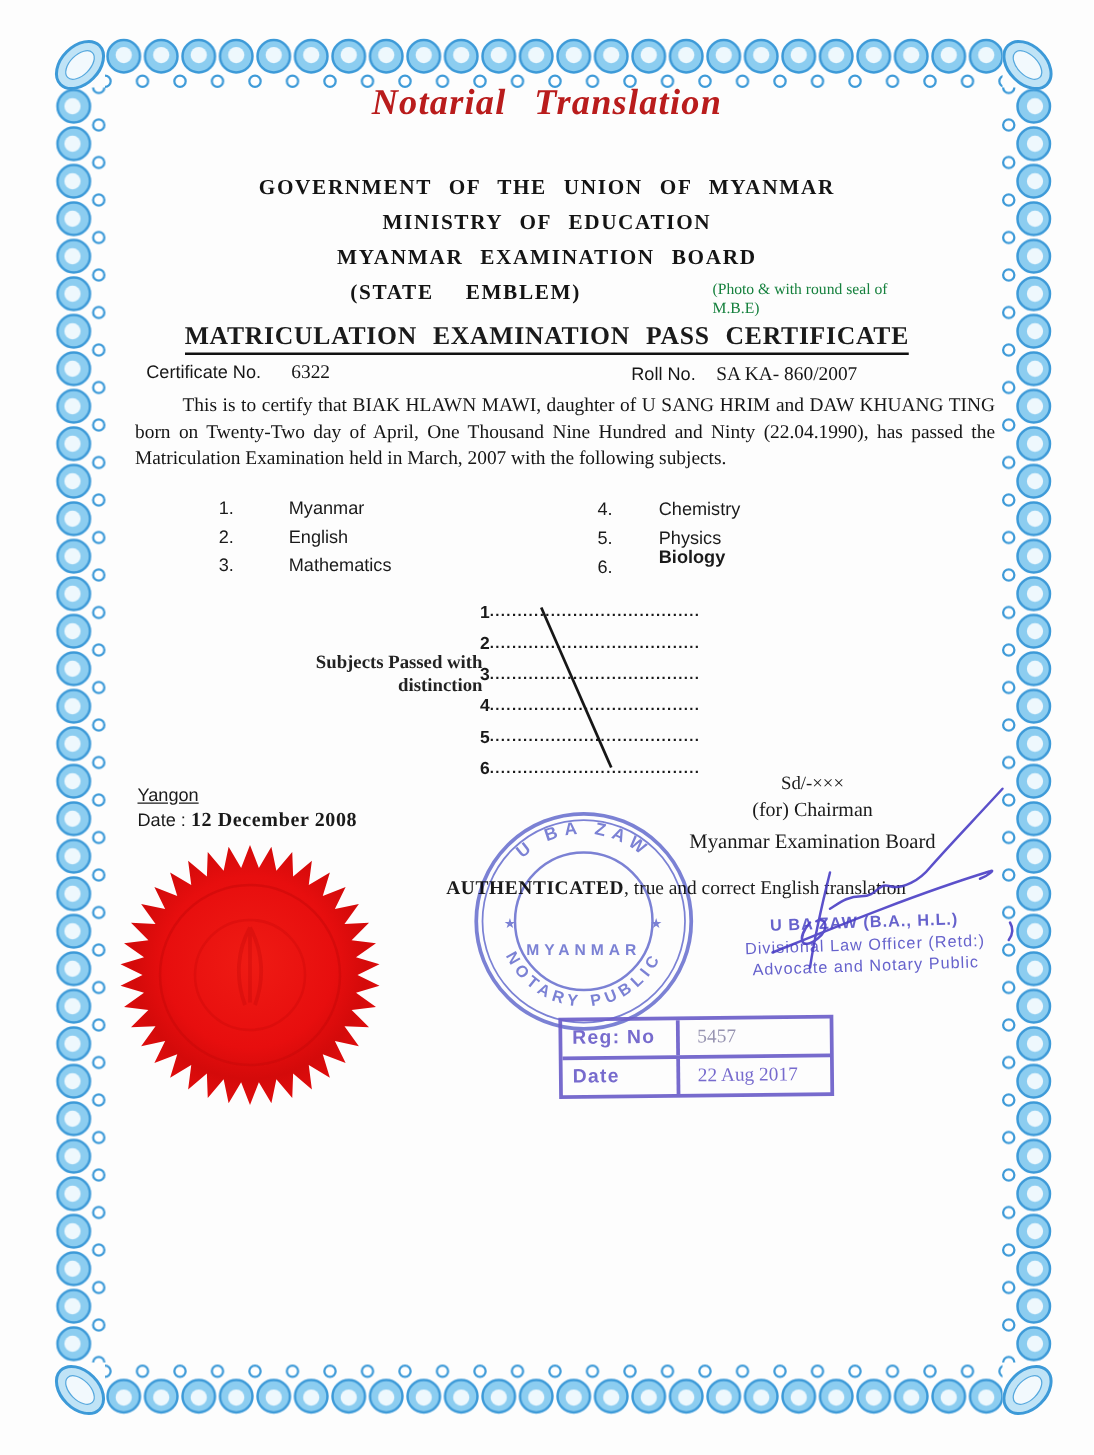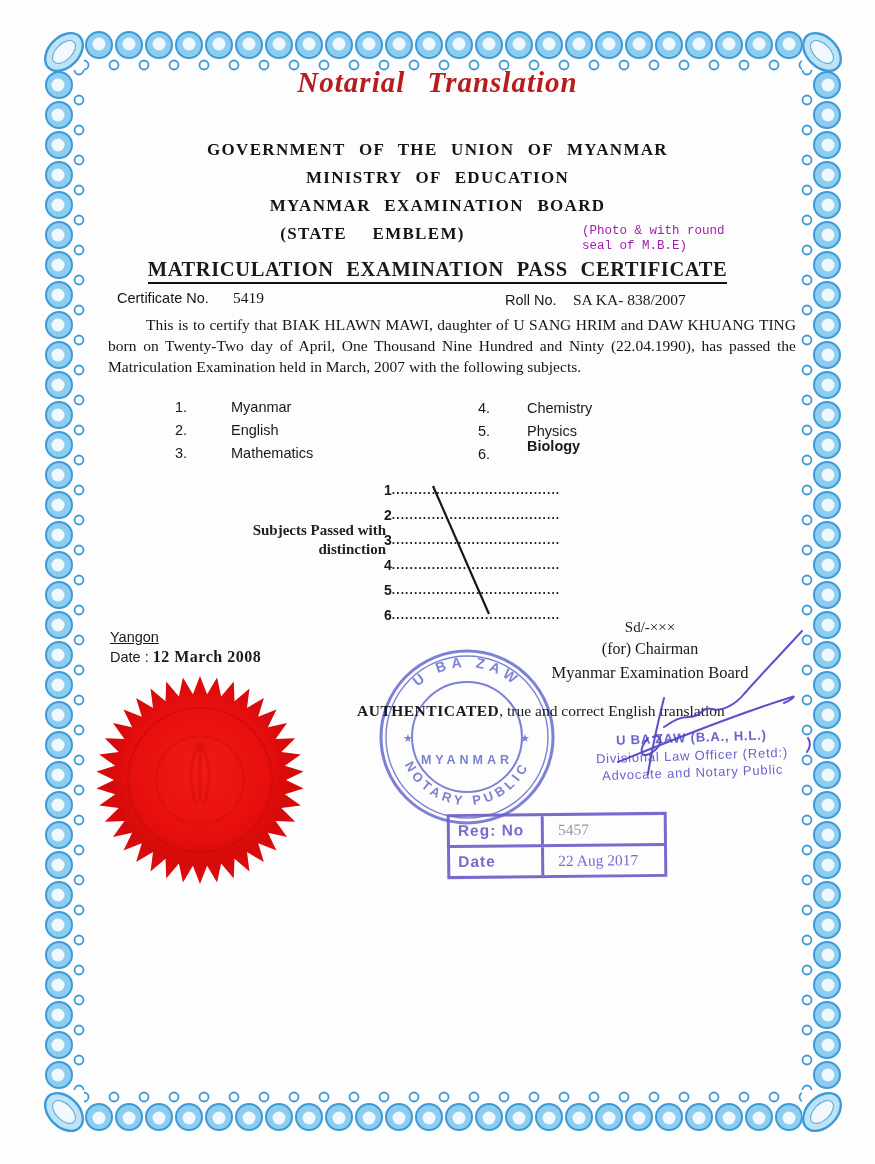--- a/index.html
+++ b/index.html
@@ -6,21 +6,21 @@
   .page{position:relative;width:875px;height:1164px;background:#fdfdfd;overflow:hidden;
         font-family:"Liberation Serif",serif;color:#1a1a1a;}
   .abs{position:absolute;}
   .serif{font-family:"Liberation Serif",serif;}
   .center-line{left:0;width:875px;text-align:center;}
 
   .notarial{top:66px;font-size:29px;font-style:italic;font-weight:bold;color:#b91c1c;
             word-spacing:14px;letter-spacing:1px;}
   .gov{font-weight:bold;letter-spacing:1.3px;word-spacing:8px;font-size:17px;color:#141414;}
   .emblem{word-spacing:20px;}
-  .photo-note{left:582px;top:224px;width:165px;font-size:12.5px;line-height:15px;color:#a21caf;font-family:Liberation Mono, monospace;}
+  .photo-note{left:570px;top:224px;width:165px;font-size:12.5px;line-height:15px;color:#15803d;}
   .main-title{top:258px;font-size:20.5px;font-weight:bold;letter-spacing:0.6px;word-spacing:7px;}
   .main-title span{border-bottom:2.5px solid #111;padding-bottom:2px;margin-top:29px;}
 
   .label-sans{font-size:14.5px;font-family:"Liberation Sans",sans-serif;color:#161616;}
   .value-serif{font-size:15.5px;font-family:"Liberation Serif",serif;color:#161616;}
 
   .body-par{left:108px;top:315px;width:688px;font-size:15.5px;line-height:20.8px;
             text-align:justify;text-indent:38px;color:#151515;}
 
   .subj-no{font-size:14.5px;font-family:"Liberation Sans",sans-serif;}
@@ -124,23 +124,23 @@
   <div class="abs center-line gov serif" style="top:168px;">MINISTRY  OF  EDUCATION</div>
   <div class="abs center-line gov serif" style="top:196px;">MYANMAR  EXAMINATION  BOARD</div>
   <div class="abs center-line gov serif emblem" style="top:224px;margin-left:-65px;">(STATE EMBLEM)</div>
   <div class="abs photo-note serif">(Photo &amp; with round seal of M.B.E)</div>
 
   <div class="abs center-line main-title serif">
     <span>MATRICULATION  EXAMINATION  PASS  CERTIFICATE</span>
   </div>
 
   <div class="abs label-sans" style="left:117px;top:290px;">Certificate No.</div>
-  <div class="abs value-serif" style="left:233px;top:289px;">5419</div>
+  <div class="abs value-serif" style="left:233px;top:289px;">6322</div>
   <div class="abs label-sans" style="left:505px;top:292px;">Roll No.</div>
-  <div class="abs value-serif" style="left:573px;top:291px;">SA KA- 838/2007</div>
+  <div class="abs value-serif" style="left:573px;top:291px;">SA KA- 860/2007</div>
 
   <div class="abs body-par serif">This is to certify that BIAK HLAWN MAWI, daughter of U SANG HRIM and DAW KHUANG TING born on Twenty-Two day of April, One Thousand Nine Hundred and Ninty (22.04.1990), has passed the Matriculation Examination held in March, 2007 with the following subjects.</div>
 
   <div class="abs subj-no" style="left:175px;top:399px;">1.</div>
   <div class="abs subj-name" style="left:231px;top:399px;">Myanmar</div>
   <div class="abs subj-no" style="left:175px;top:422px;">2.</div>
   <div class="abs subj-name" style="left:231px;top:422px;">English</div>
   <div class="abs subj-no" style="left:175px;top:445px;">3.</div>
   <div class="abs subj-name" style="left:231px;top:445px;">Mathematics</div>
   <div class="abs subj-no" style="left:478px;top:400px;">4.</div>
@@ -171,21 +171,21 @@
     <span class="dotnum">6</span><span class="dotlead">......................................</span>
   </div>
 
   <svg class="abs" style="left:0;top:0;" width="875" height="1164">
     <line x1="433" y1="486" x2="489" y2="614" stroke="#161616" stroke-width="2.2"></line>
   </svg>
 
   <div class="abs place">Yangon</div>
   <div class="abs daterow">
     <span>Date  :</span>
-    <span class="dateval">12 March 2008</span>
+    <span class="dateval">12 December 2008</span>
   </div>
 
   <div class="abs sd-block serif">
     <div class="sd-line">Sd/-×××</div>
     <div class="sd-chair">(for) Chairman</div>
     <div class="sd-board">Myanmar Examination Board</div>
   </div>
 
   <div class="abs auth-line serif">
     <b>AUTHENTICATED</b><span>, true and correct English translation</span>

